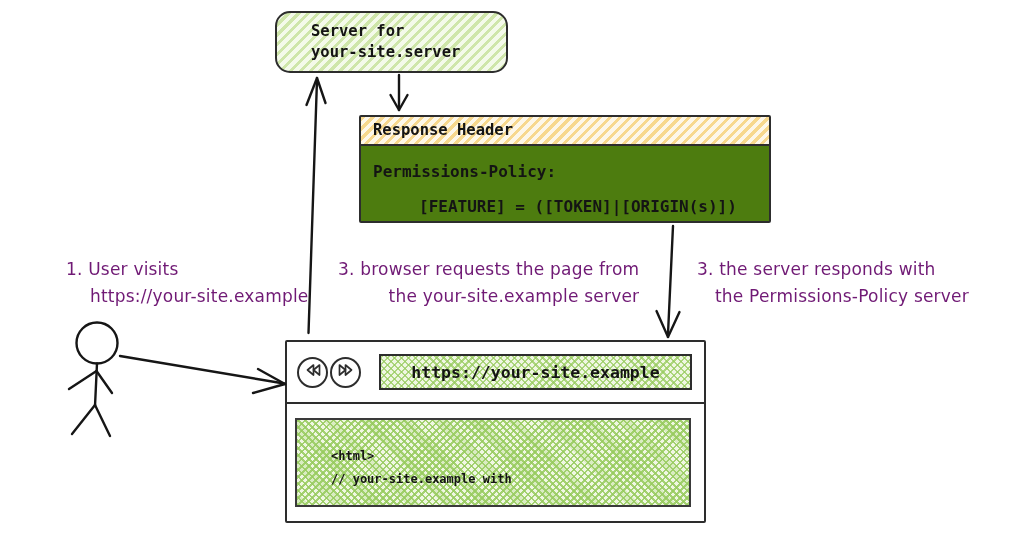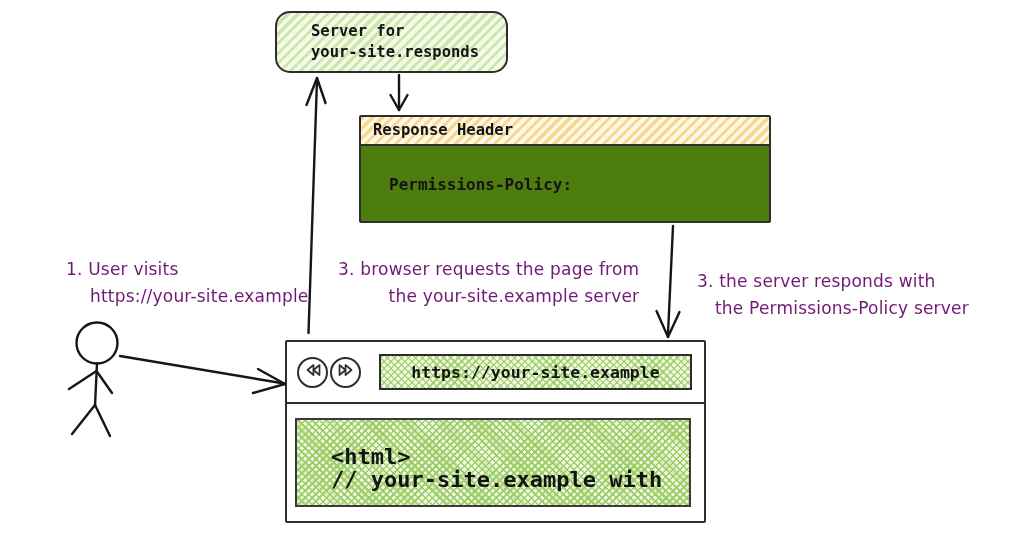--- a/index.html
+++ b/index.html
@@ -22,29 +22,29 @@
   .response-box {
     position: absolute; left: 359px; top: 115px; width: 412px; height: 108px;
     box-sizing: border-box; border: 2px solid #2d2d2d; background: #4d7c0f;
     border-radius: 2px;
   }
   .response-title {
     box-sizing: border-box; height: 29px; border-bottom: 2px solid #2d2d2d;
     background: repeating-linear-gradient(135deg, #f7d88e 0px 3px, #fdf7e9 3px 7px);
     padding: 4px 0 0 12px; font-size: 15.5px;
   }
-  .response-body { padding: 21px 0 0 12px; font-size: 16px; line-height: 35px; margin-left: 16px; }
+  .response-body { padding: 8px 0 0 12px; font-size: 16px; line-height: 35px; }
   .response-body .indent { padding-left: 46px; }
 
   
   .step-label { position: absolute; font-size: 17px; line-height: 27px; color: #701a75; letter-spacing: 0.2px; }
   .step-label .l2 { display: block; }
   #step1 { left: 66px;  top: 256px; } #step1 .l2 { margin-left: 24px; }
   #step2 { left: 338px; top: 256px; } #step2 .l2 { margin-left: 24px; text-align: right; }
-  #step3 { left: 697px; top: 268px; } #step3 .l2 { margin-left: 18px; }
+  #step3 { left: 697px; top: 256px; } #step3 .l2 { margin-left: 18px; }
 
   
   .browser {
     position: absolute; left: 285px; top: 340px; width: 421px; height: 183px;
     box-sizing: border-box; border: 2px solid #2d2d2d; background: #ffffff; border-radius: 2px;
   }
   .toolbar {
     position: absolute; left: 0; right: 0; top: 0; height: 62px;
     box-sizing: border-box; border-bottom: 2px solid #2d2d2d;
     display: flex; align-items: center; padding-left: 10px;
@@ -61,45 +61,46 @@
       repeating-linear-gradient(135deg, rgba(151,203,94,0.75) 0px 1.6px, transparent 1.6px 5px);
   }
   .url-bar {
     margin-left: 16px; width: 313px; height: 36px; box-sizing: border-box;
     border: 2px solid #2d2d2d; display: flex; align-items: center; justify-content: center;
     font-size: 16.5px;
   }
   .content-box {
     position: absolute; left: 8px; top: 76px; width: 396px; height: 89px;
     box-sizing: border-box; border: 2px solid #3a3a3a;
-    padding: 25px 0 0 34px; font-size: 22px; line-height: 23px;
+    padding: 25px 0 0 34px; font-size: 12px; line-height: 23px;
   }
   .content-box.crosshatch {
     background-image:
       repeating-linear-gradient(45deg,  rgba(151,203,94,0.85) 0px 1.8px, transparent 1.8px 5px),
       repeating-linear-gradient(135deg, rgba(151,203,94,0.85) 0px 1.8px, transparent 1.8px 5px),
       repeating-linear-gradient(45deg,  rgba(151,203,94,0.25) 0px 9px, transparent 9px 26px);
   }
 
   .overlay { position: absolute; left: 0; top: 0; pointer-events: none; }
 </style>
 </head>
 <body>
 
 <div class="canvas">
 
   <div class="server-box mono">
     <div>Server for</div>
-    <div>your-site.responds</div>
+    <div>your-site.server</div>
   </div>
 
   <div class="response-box">
     <div class="response-title mono">Response Header</div>
     <div class="response-body mono">
       <div>Permissions-Policy:</div>
+      <div class="indent">[FEATURE] = ([TOKEN]|[ORIGIN(s)])</div>
     </div>
   </div>
 
   <div id="step1" class="step-label">
     <span class="l1">1. User visits</span>
     <span class="l2">https://your-site.example</span>
   </div>
   <div id="step2" class="step-label">
     <span class="l1">3. browser requests the page from</span>
     <span class="l2">the your-site.example server</span>

